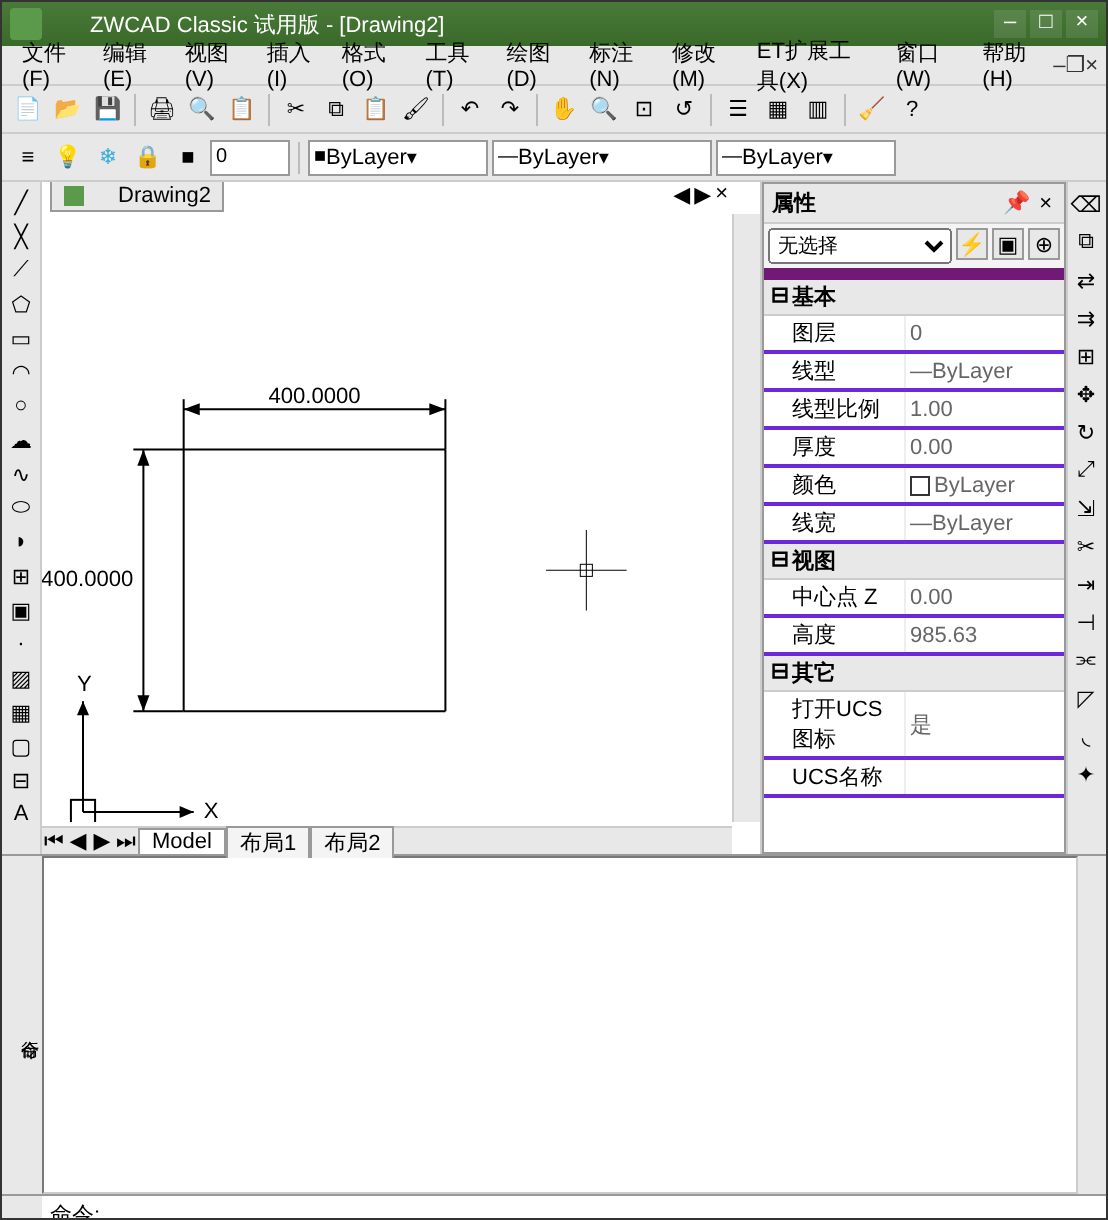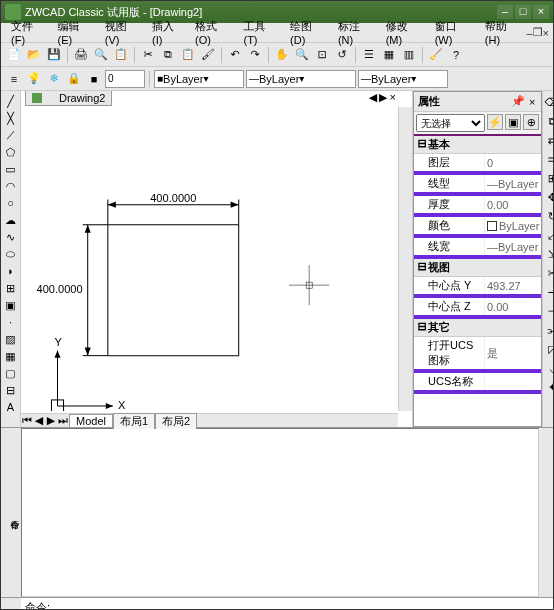--- a/index.html
+++ b/index.html
@@ -1,19 +1,19 @@
 <!DOCTYPE html>
 <html><head>
 <meta charset="utf-8">
 <style>
 * { box-sizing: border-box; margin: 0; padding: 0; font-family: "Microsoft YaHei", SimSun, sans-serif; font-size: 11px; }
 body { background: #f0f0f0; width: 554px; height: 610px; overflow: hidden; border: 1px solid #333; }
 .titlebar { background: linear-gradient(#4a7a3a, #3a6a2a); color: #fff; height: 22px; display: flex; align-items: center; padding: 0 4px; }
 .titlebar .logo { width: 16px; height: 16px; background: #5a9a4a; border-radius: 2px; margin-right: 4px; }
-.titlebar .title { flex: 1; }
+.titlebar .title { flex: 1; margin-left: 20px; }
 .titlebar .winbtns { display: flex; gap: 2px; }
 .titlebar .winbtn { width: 16px; height: 14px; background: rgba(255,255,255,0.1); text-align: center; line-height: 12px; cursor: pointer; color: #fff; }
 .menubar { background: #e8e8e8; height: 20px; display: flex; align-items: center; padding: 0 4px; border-bottom: 1px solid #ccc; }
 .menubar .mitem { padding: 2px 6px; cursor: pointer; }
 .menubar .spacer { flex: 1; }
 .toolbar { background: #e8e8e8; height: 24px; display: flex; align-items: center; padding: 2px 4px; border-bottom: 1px solid #ccc; gap: 2px; }
 .tbtn { width: 18px; height: 18px; display: flex; align-items: center; justify-content: center; cursor: pointer; border: 1px solid transparent; }
 .tsep { width: 1px; height: 16px; background: #bbb; margin: 0 2px; }
 .tsel { height: 18px; border: 1px solid #999; background: #fff; padding: 0 2px; font-size: 10px; display: flex; align-items: center; }
 .main { display: flex; height: 336px; }
@@ -23,33 +23,33 @@
 .drawtab { position: absolute; top: 0; left: 4px; background: #e8e8e8; border: 1px solid #999; border-top: none; padding: 1px 6px; font-size: 10px; display: flex; align-items: center; gap: 17px; }
 .drawtab .gico { width: 10px; height: 10px; background: #5a9a4a; }
 .canvas { position: absolute; inset: 18px 16px 16px 0; }
 .canvas svg { width: 100%; height: 100%; }
 .scrollv { position: absolute; right: 0; top: 16px; bottom: 16px; width: 14px; background: #e8e8e8; border-left: 1px solid #ccc; }
 .scrollh { position: absolute; left: 0; right: 14px; bottom: 0; height: 14px; background: #e8e8e8; border-top: 1px solid #ccc; display: flex; align-items: center; }
 .mtabs { display: flex; align-items: center; font-size: 10px; }
 .mtabs .mt { padding: 0 6px; border: 1px solid #999; background: #f4f4f4; border-bottom: none; cursor: pointer; }
 .mtabs .mt.active { background: #fff; font-weight: normal; }
 .mtabs .nb { width: 12px; text-align: center; cursor: pointer; }
-.propspanel { width: 140px; background: #f0f0f0; display: flex; }
+.propspanel { width: 172px; background: #f0f0f0; display: flex; }
 .ptools { width: 20px; background: #e8e8e8; border-left: 1px solid #ccc; display: flex; flex-direction: column; gap: 1px; padding: 2px 0; order: 2; }
 .propsinner { flex: 1; border: 1px solid #999; background: #fff; display: flex; flex-direction: column; }
 .propstitle { background: #e8e8e8; padding: 2px 4px; border-bottom: 1px solid #ccc; display: flex; align-items: center; }
 .propstitle .pt { flex: 1; font-weight: bold; }
 .propstitle .pc { cursor: pointer; padding: 0 2px; }
-.selrow { display: flex; padding: 2px; gap: 2px; background: #f4f4f4; border-bottom: 2px solid #701a75; }
+.selrow { display: flex; padding: 2px; gap: 2px; background: #f4f4f4; border-bottom: 6px solid #701a75; }
 .selrow select { flex: 1; font-size: 10px; height: 18px; }
 .selrow .ib { width: 16px; height: 16px; border: 1px solid #999; background: #e8e8e8; cursor: pointer; display: flex; align-items: center; justify-content: center; }
 .pgrid { flex: 1; overflow: auto; font-size: 10px; }
 .pcat { background: #e8e8e8; padding: 1px 2px; font-weight: bold; border-bottom: 1px solid #ccc; display: flex; }
 .pcat .exp { width: 12px; text-align: center; }
-.prow { display: flex; border-bottom: 4px solid #6d28d9; }
+.prow { display: flex; border-bottom: 2px solid #6d28d9; }
 .prow .pk { width: 70px; padding: 1px 2px 1px 14px; }
 .prow .pv { flex: 1; padding: 1px 2px; color: #666; border-left: 1px solid #eee; display: flex; align-items: center; }
 .prow .pv .sw { width: 10px; height: 10px; border: 1px solid #333; background: #fff; margin-right: 2px; }
 .cmdarea { height: 170px; display: flex; border-top: 1px solid #999; }
 .cmdleft { width: 20px; background: #e8e8e8; writing-mode: vertical-rl; text-align: center; font-size: 9px; padding: 2px 0; }
 .cmdtext { flex: 1; background: #fff; border: 1px inset #ccc; }
 .cmdscroll { width: 14px; background: #e8e8e8; }
 .cmdline { height: 18px; display: flex; background: #fff; border-top: 1px solid #999; }
 .cmdline .cl { width: 20px; background: #e8e8e8; }
 .cmdline .cp { padding: 2px 4px; }
@@ -71,20 +71,21 @@
 <div class="menubar">
   <span class="mitem">文件(F)</span>
   <span class="mitem">编辑(E)</span>
   <span class="mitem">视图(V)</span>
   <span class="mitem">插入(I)</span>
   <span class="mitem">格式(O)</span>
   <span class="mitem">工具(T)</span>
   <span class="mitem">绘图(D)</span>
   <span class="mitem">标注(N)</span>
   <span class="mitem">修改(M)</span>
+  <span class="mitem">ET扩展工具(X)</span>
   <span class="mitem">窗口(W)</span>
   <span class="mitem">帮助(H)</span>
   <span class="spacer"></span>
   <span class="winbtn" style="color:#333">–</span>
   <span class="winbtn" style="color:#333">❐</span>
   <span class="winbtn" style="color:#333">×</span>
 </div>
 
 <div class="toolbar">
   <span class="tbtn">📄</span>
@@ -226,45 +227,49 @@
           </div>
         <div class="prow">
             <span class="pk">图层</span>
             <span class="pv">0</span>
           </div>
         <div class="prow">
             <span class="pk">线型</span>
             <span class="pv">— <span>ByLayer</span></span>
           </div>
         <div class="prow">
+            <span class="pk">线型比例</span>
+            <span class="pv">1.00</span>
+          </div>
+        <div class="prow">
             <span class="pk">厚度</span>
             <span class="pv">0.00</span>
           </div>
         <div class="prow">
             <span class="pk">颜色</span>
             <span class="pv">
               <span class="sw"></span>
               <span>ByLayer</span>
             </span>
           </div>
         <div class="prow">
             <span class="pk">线宽</span>
             <span class="pv">— <span>ByLayer</span></span>
           </div>
         <div class="pcat">
             <span class="exp">⊟</span>
             <span>视图</span>
           </div>
         <div class="prow">
-            <span class="pk">中心点 Y</span>
-            <span class="pv">493.27</span>
-          </div>
-        <div class="prow">
             <span class="pk">中心点 Z</span>
             <span class="pv">0.00</span>
+          </div>
+        <div class="prow">
+            <span class="pk">高度</span>
+            <span class="pv">985.63</span>
           </div>
         <div class="pcat">
             <span class="exp">⊟</span>
             <span>其它</span>
           </div>
         <div class="prow">
             <span class="pk">打开UCS图标</span>
             <span class="pv">是</span>
           </div>
         <div class="prow">

